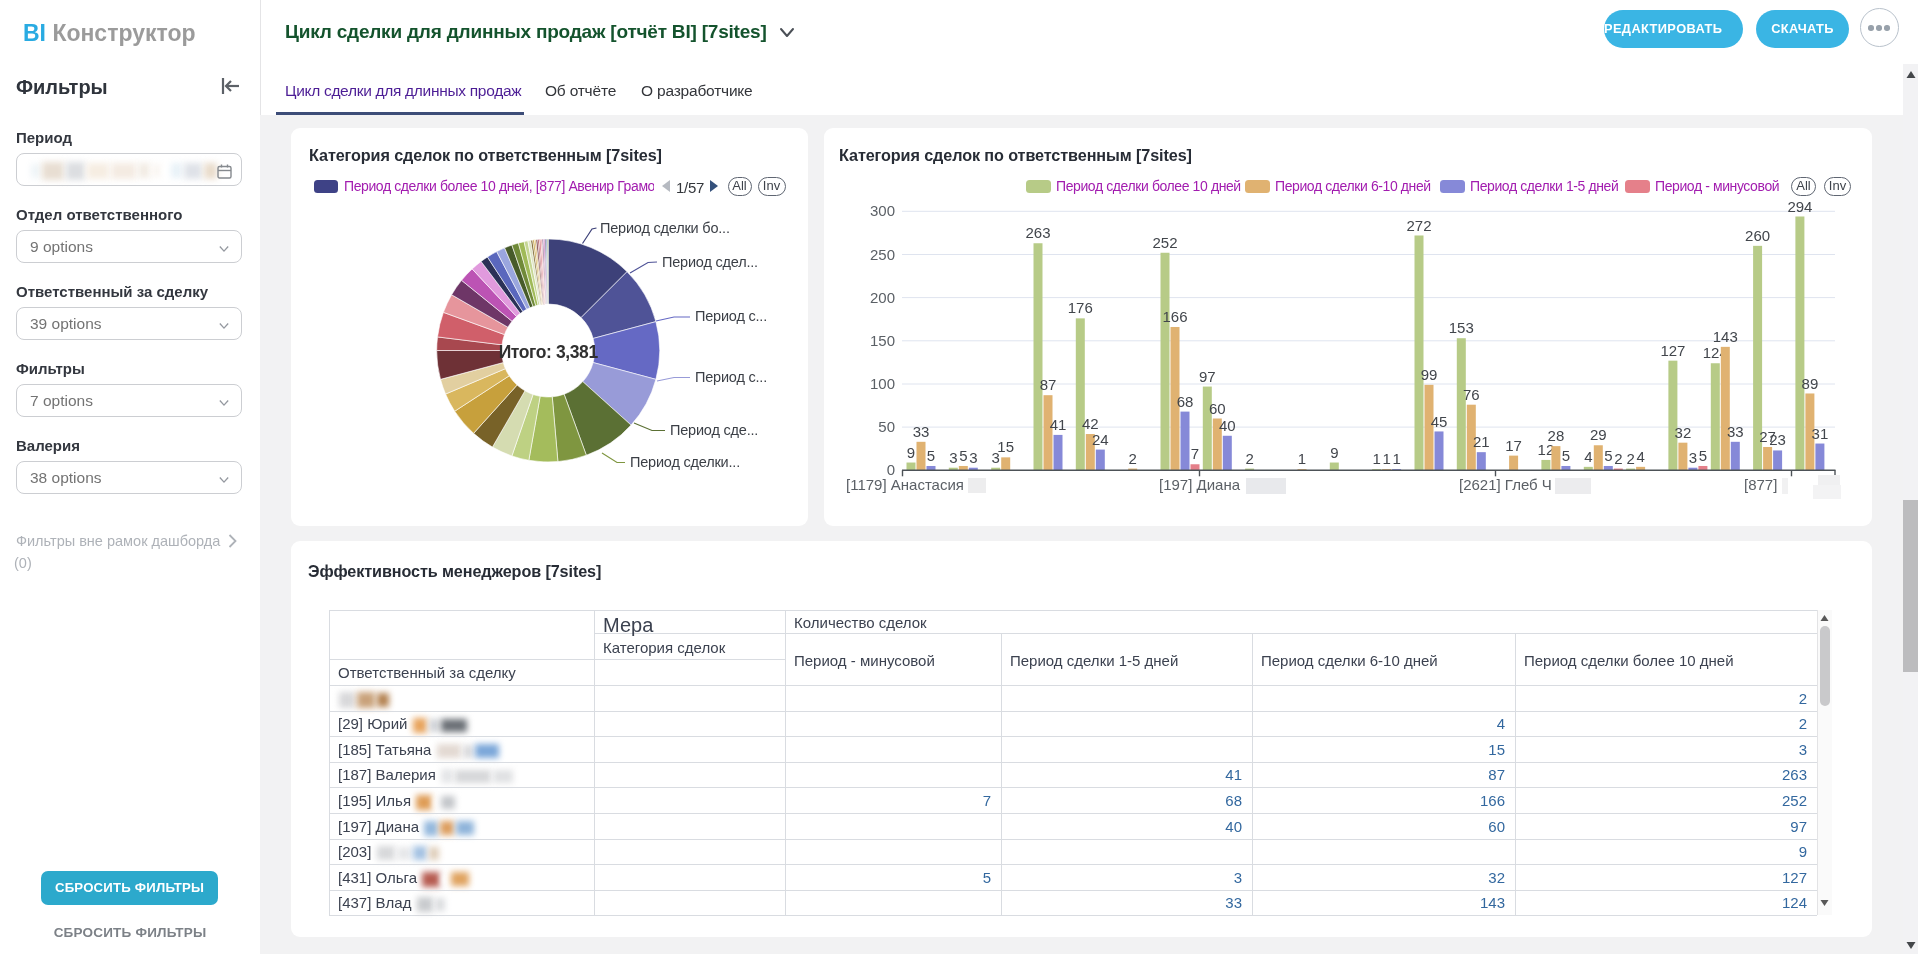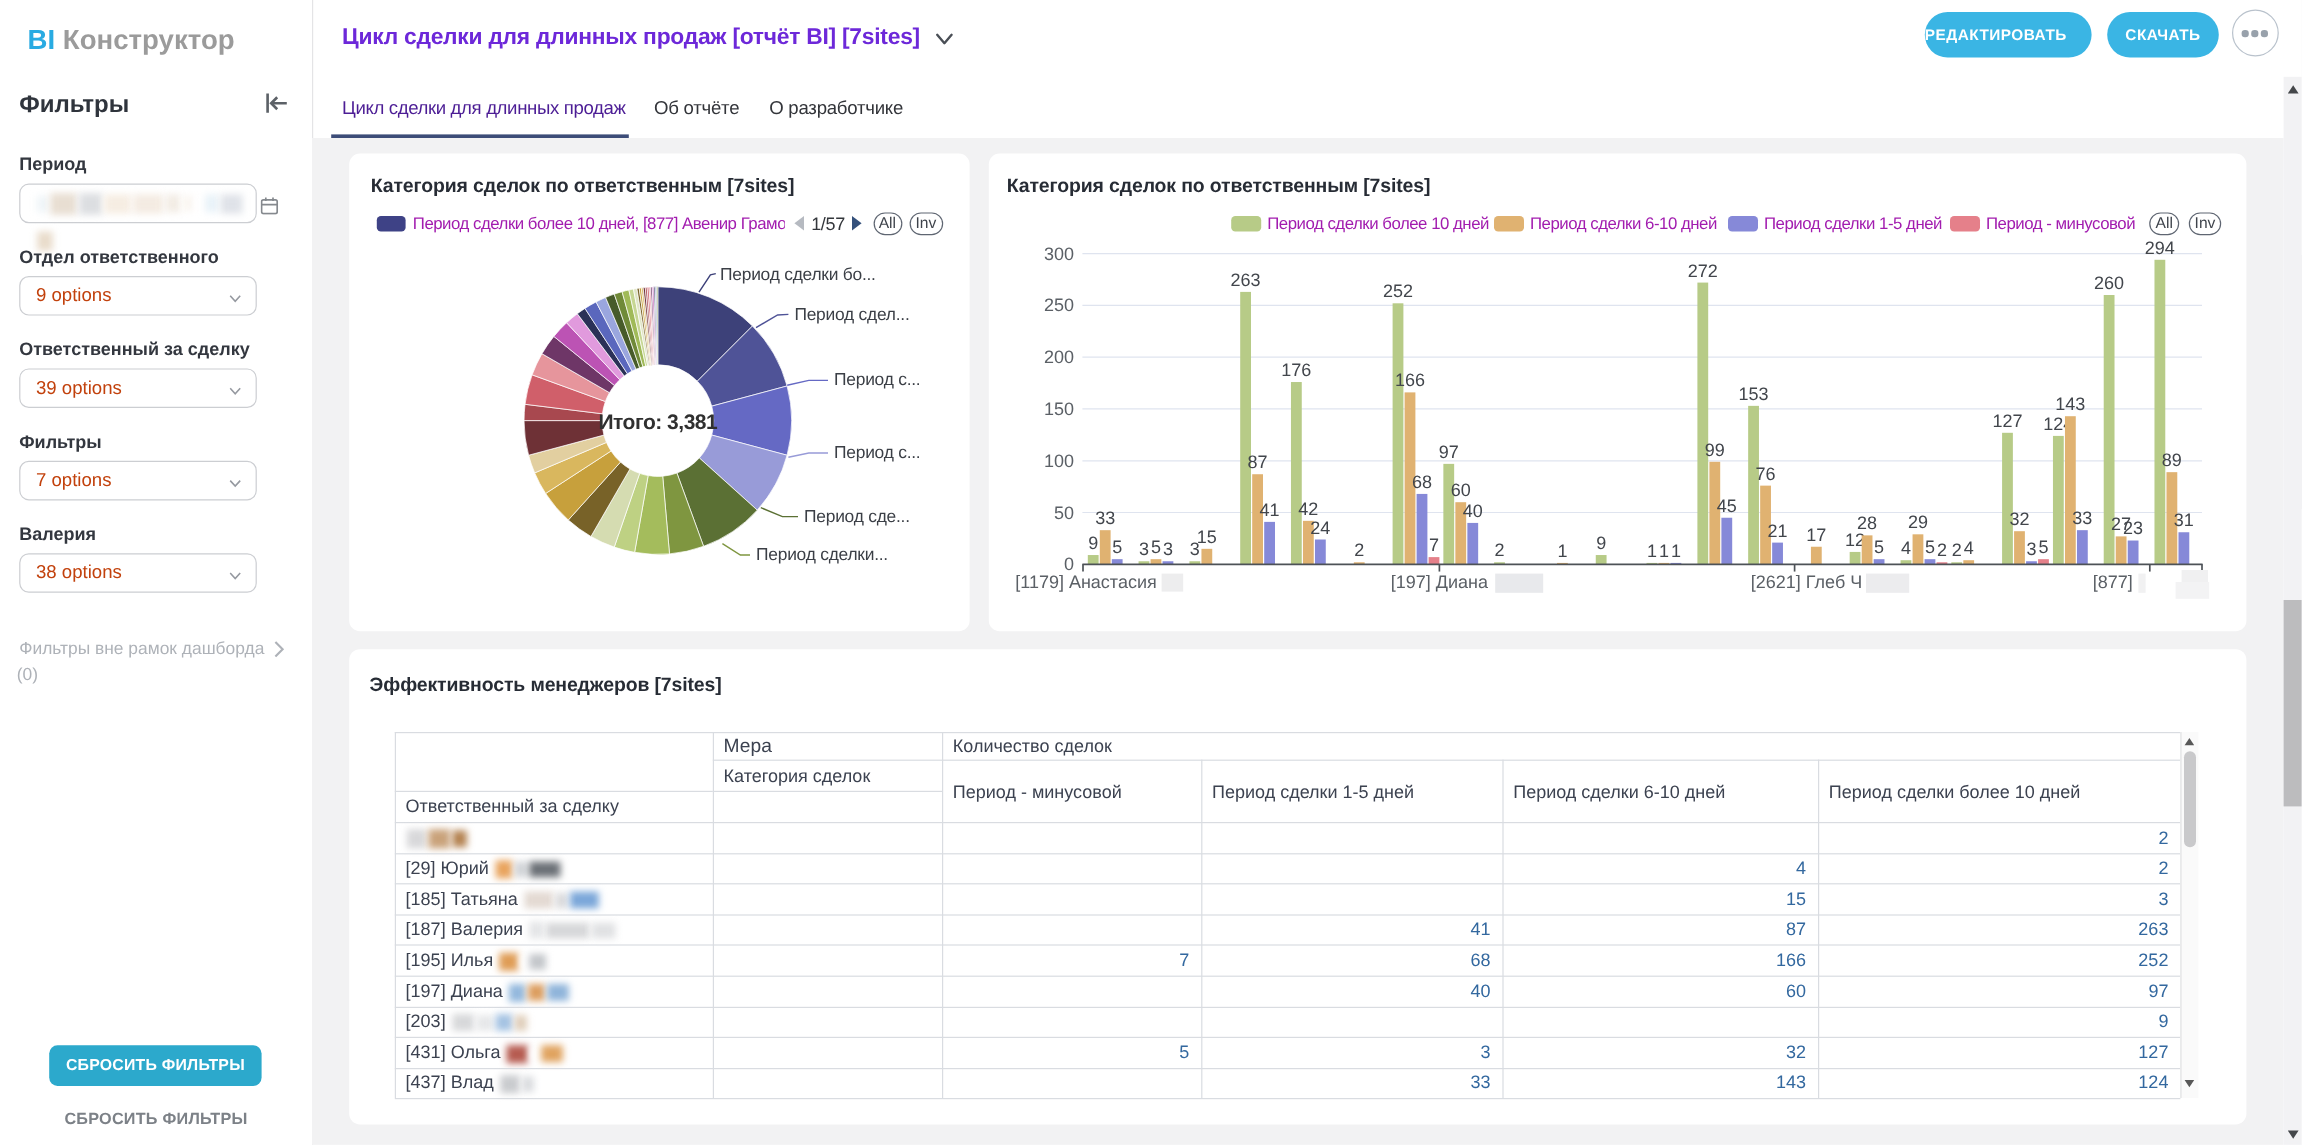--- a/index.html
+++ b/index.html
@@ -5,22 +5,22 @@
 html,body { width:1918px; height:954px; overflow:hidden; background:#fff;
   font-family:"Liberation Sans", sans-serif; }
 .abs { position:absolute; }
 .card { position:absolute; background:#fff; border-radius:9px; }
 .ctitle { position:absolute; font-size:16.2px; font-weight:bold; color:#272c35; letter-spacing:-0.1px; }
 .pill { position:absolute; border:1.3px solid #5f6672; border-radius:10px; font-size:13px; color:#3e434b;
   text-align:center; line-height:16.5px; background:#fff; }
 .leg-sw { position:absolute; width:24.5px; height:13px; border-radius:3.5px; }
 .leg-tx { position:absolute; font-size:14px; letter-spacing:-0.4px; color:#a21caf; white-space:nowrap; }
 .flabel { position:absolute; left:16px; font-size:15px; font-weight:bold; color:#33373f; }
-.fsel { position:absolute; left:16px; width:198px; height:33px; border:1px solid #ccced2; border-radius:8px;
-  font-size:15.5px; color:#c2410c; line-height:31px; padding-left:13px; background:#fff; }
+.fsel { position:absolute; left:16px; width:226px; height:33px; border:1px solid #ccced2; border-radius:8px;
+  font-size:15.5px; color:#737373; line-height:31px; padding-left:13px; background:#fff; }
 .chev { position:absolute; right:12px; top:12px; width:10px; height:10px; }
 </style></head>
 <body>
 <div class="abs" style="left:259.5px;top:0;width:1px;height:954px;background:#e4e4e6;"></div>
 <div class="abs" style="left:260px;top:115px;width:1643px;height:839px;background:#f2f2f3;"></div>
 <div class="abs" style="left:285px;top:82px;font-size:15.5px;letter-spacing:-0.3px;color:#4c1d95;">Цикл сделки для длинных продаж</div>
 <div class="abs" style="left:545px;top:82px;font-size:15.5px;letter-spacing:-0.2px;color:#33353a;">Об отчёте</div>
 <div class="abs" style="left:641px;top:82px;font-size:15.5px;letter-spacing:-0.2px;color:#33353a;">О разработчике</div>
 <div class="abs" style="left:276px;top:112px;width:248px;height:3px;background:#3d4d78;"></div>
 <div class="card" style="left:291px;top:128px;width:517px;height:398px;"></div>
@@ -257,21 +257,21 @@
 <div class="abs" style="left:329px;top:915px;width:1488px;height:1px;background:#d9dce1;"></div>
 <div class="abs" style="left:594px;top:633px;width:1223px;height:1px;background:#d9dce1;"></div>
 <div class="abs" style="left:594px;top:659px;width:191px;height:1px;background:#d9dce1;"></div>
 <div class="abs" style="left:329px;top:659px;width:265px;height:1px;background:#d9dce1;"></div>
 <div class="abs" style="left:329px;top:685px;width:1488px;height:1px;background:#d9dce1;"></div>
 <div class="abs" style="left:594px;top:610px;width:1px;height:305px;background:#d9dce1;"></div>
 <div class="abs" style="left:785px;top:610px;width:1px;height:305px;background:#d9dce1;"></div>
 <div class="abs" style="left:1001px;top:633px;width:1px;height:282px;background:#d9dce1;"></div>
 <div class="abs" style="left:1252px;top:633px;width:1px;height:282px;background:#d9dce1;"></div>
 <div class="abs" style="left:1515px;top:633px;width:1px;height:282px;background:#d9dce1;"></div>
-<div class="abs" style="left:603px;top:614px;font-size:16px;color:#3c4250;">Мера</div>
+<div class="abs" style="left:603px;top:614px;font-size:20px;color:#3c4250;">Мера</div>
 <div class="abs" style="left:794px;top:614px;font-size:15px;color:#3c4250;">Количество сделок</div>
 <div class="abs" style="left:603px;top:639px;font-size:15px;color:#3c4250;">Категория сделок</div>
 <div class="abs" style="left:338px;top:664px;font-size:15px;color:#3c4250;">Ответственный за сделку</div>
 <div class="abs" style="left:794px;top:652px;font-size:15px;color:#3c4250;">Период - минусовой</div>
 <div class="abs" style="left:1010px;top:652px;font-size:15px;color:#3c4250;">Период сделки 1-5 дней</div>
 <div class="abs" style="left:1261px;top:652px;font-size:15px;color:#3c4250;">Период сделки 6-10 дней</div>
 <div class="abs" style="left:1524px;top:652px;font-size:15px;color:#3c4250;">Период сделки более 10 дней</div>
 <div class="abs" style="left:338px;top:690px;font-size:15px;color:#3c4250;white-space:nowrap;"> <span style="display:inline-block;vertical-align:middle;width:16px;height:16px;background:#d8d8da;filter:blur(3px);margin:0 1px;position:relative;top:0px;"></span><span style="display:inline-block;vertical-align:middle;width:18px;height:16px;background:#c9a27a;filter:blur(3px);margin:0 1px;position:relative;top:0px;"></span><span style="display:inline-block;vertical-align:middle;width:12px;height:14px;background:#b3814f;filter:blur(3px);margin:0 1px;position:relative;top:0px;"></span></div>
 <div class="abs" style="left:1515px;top:690px;width:292px;font-size:15px;color:#33689f;text-align:right;">2</div>
 <div class="abs" style="left:329px;top:711px;width:1488px;height:1px;background:#d9dce1;"></div>
@@ -314,21 +314,21 @@
 <div class="abs" style="left:1515px;top:894px;width:292px;font-size:15px;color:#33689f;text-align:right;">124</div>
 <div class="abs" style="left:1817px;top:610px;width:15px;height:305px;background:#fafafa;border-left:1px solid #e3e3e5;"></div>
 <svg class="abs" style="left:1820px;top:614px;" width="9" height="8" viewBox="0 0 9 8">
     <polygon points="4.5,1 8.5,7 0.5,7" fill="#585858"></polygon>
   </svg>
 <svg class="abs" style="left:1820px;top:899px;" width="9" height="8" viewBox="0 0 9 8">
     <polygon points="0.5,1 8.5,1 4.5,7" fill="#585858"></polygon>
   </svg>
 <div class="abs" style="left:1819.5px;top:626px;width:10px;height:80px;background:#c9c9cb;border-radius:5px;"></div>
 <div class="abs" style="left:23px;top:20px;font-size:23px;font-weight:bold;"><span style="color:#29abe2;">BI</span> <span style="color:#9b9b9b;font-weight:bold;">Конструктор</span></div>
-<div class="abs" style="left:285px;top:21px;font-size:19px;letter-spacing:-0.2px;font-weight:bold;color:#6d28d9;">Цикл сделки для длинных продаж [отчёт BI] [7sites]</div>
+<div class="abs" style="left:285px;top:21px;font-size:19px;letter-spacing:-0.2px;font-weight:bold;color:#14532d;">Цикл сделки для длинных продаж [отчёт BI] [7sites]</div>
 <svg class="abs" style="left:778px;top:27px;" width="18" height="12" viewBox="0 0 18 12">
     <polyline points="3,2 9,9 15,2" fill="none" stroke="#4a4f56" stroke-width="2" stroke-linecap="round" stroke-linejoin="round"></polyline>
   </svg>
 <div class="abs" style="left:1604px;top:10px;width:139px;height:38px;border-radius:19px;background:#3ab5e4;color:#fff;font-size:12.8px;font-weight:bold;text-align:left;line-height:38px;letter-spacing:0.4px;">РЕДАКТИРОВАТЬ</div>
 <div class="abs" style="left:1756px;top:10px;width:93px;height:38px;border-radius:19px;background:#3ab5e4;color:#fff;font-size:12.8px;font-weight:bold;text-align:center;line-height:38px;letter-spacing:0.4px;">СКАЧАТЬ</div>
 <div class="abs" style="left:1860px;top:8px;width:39px;height:39px;border-radius:50%;border:1.4px solid #b9c2cc;"></div>
 <div class="abs" style="left:1868px;top:25px;width:24px;height:6px;">
     <span style="float:left;width:5.5px;height:5.5px;border-radius:50%;background:#98a1ab;margin-right:2.6px;"></span>
     <span style="float:left;width:5.5px;height:5.5px;border-radius:50%;background:#98a1ab;margin-right:2.6px;"></span>
     <span style="float:left;width:5.5px;height:5.5px;border-radius:50%;background:#98a1ab;"></span>

